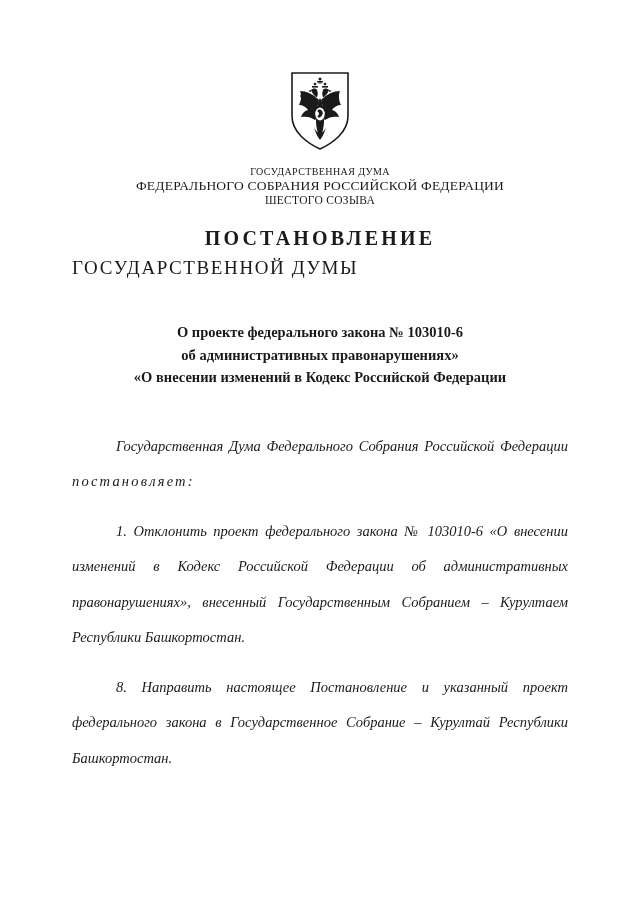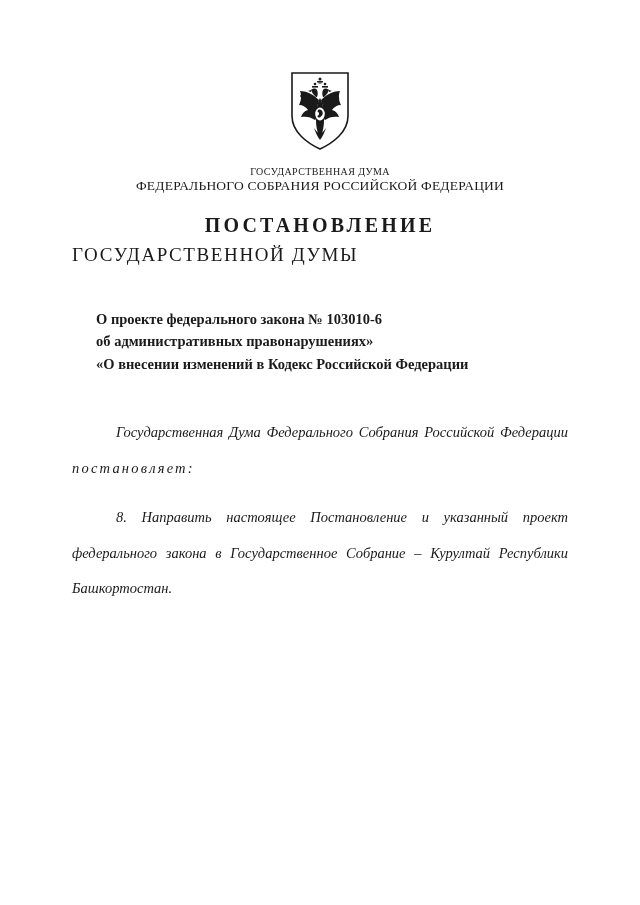--- a/index.html
+++ b/index.html
@@ -63,20 +63,21 @@
   .doc-subtitle {
     text-align: left;
     margin-top: 7px;
     font-size: 19px;
     letter-spacing: 1.6px;
   }
 
   
   .subject {
     margin-top: 42px;
+    text-align: center;
     font-weight: bold;
     font-size: 14.5px;
     line-height: 1.55;
     padding: 0 24px;
   }
   .subject div {
     white-space: nowrap;
   }
 
   
@@ -150,29 +151,31 @@
       </g>
       <g fill="#1a1a1a">
         <path d="M29 40 C31 39 33 40 33.6 42 C34.2 44 33 46 31.4 47 C30 48 28.6 47.4 28.2 46 C29.4 45.6 30.2 44.6 30 43.4 C29.8 42.4 29.2 41.6 28.4 41.4 Z"></path>
       </g>
     </svg>
   </div>
 
   <div class="header">
     <div class="line1">ГОСУДАРСТВЕННАЯ ДУМА</div>
     <div class="line2">ФЕДЕРАЛЬНОГО СОБРАНИЯ РОССИЙСКОЙ ФЕДЕРАЦИИ</div>
+    <div class="line3">ШЕСТОГО СОЗЫВА</div>
   </div>
 
   <div class="doc-title">ПОСТАНОВЛЕНИЕ</div>
   <div class="doc-subtitle">ГОСУДАРСТВЕННОЙ ДУМЫ</div>
 
   <div class="subject">
     <div>О проекте федерального закона № 103010-6</div>
     <div>об административных правонарушениях»</div>
     <div>«О внесении изменений в Кодекс Российской Федерации</div>
   </div>
 
   <div class="body-block">
     <p class="para last-line-left"><span>Государственная Дума Федерального Собрания Российской Федерации</span> <span class="spaced">постановляет:</span></p>
+    <p class="para last-line-left">1. Отклонить проект федерального закона  № 103010-6 «О внесении изменений в Кодекс Российской Федерации об административных правонарушениях», внесенный Государственным Собранием – Курултаем Республики Башкортостан.</p>
     <p class="para last-line-left">8. Направить настоящее Постановление и указанный проект федерального закона в Государственное Собрание – Курултай Республики Башкортостан.</p>
   </div>
 
 </div>
 
 </body></html>

